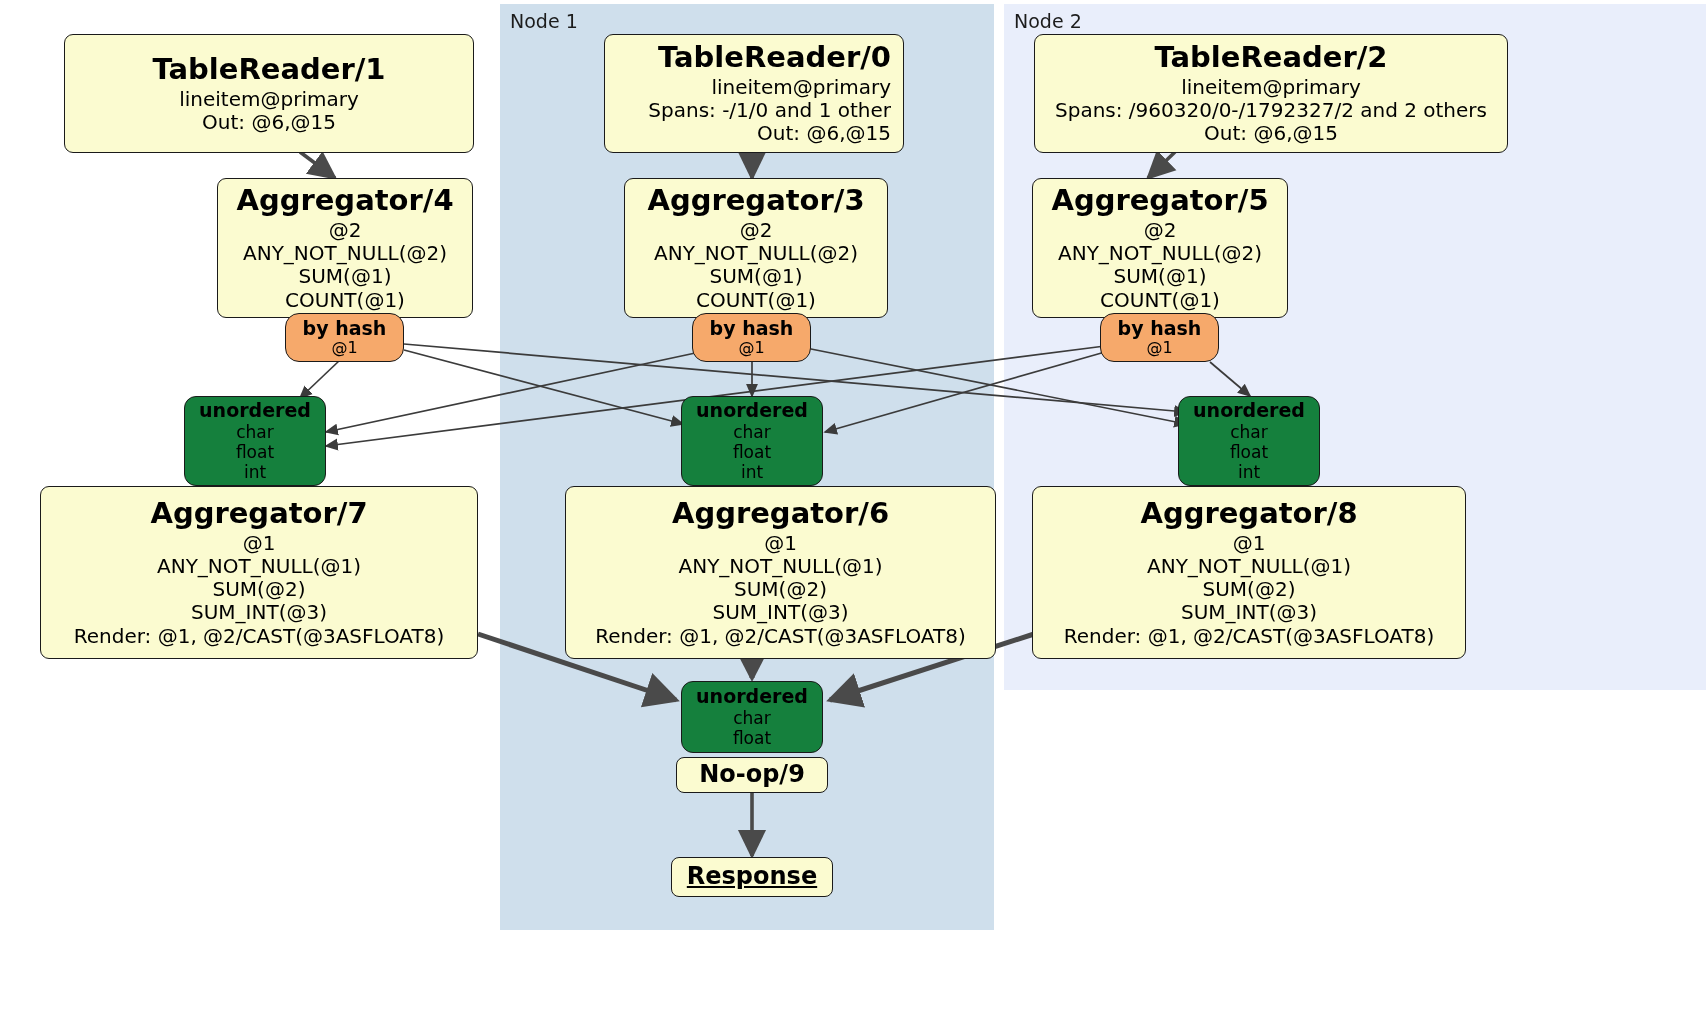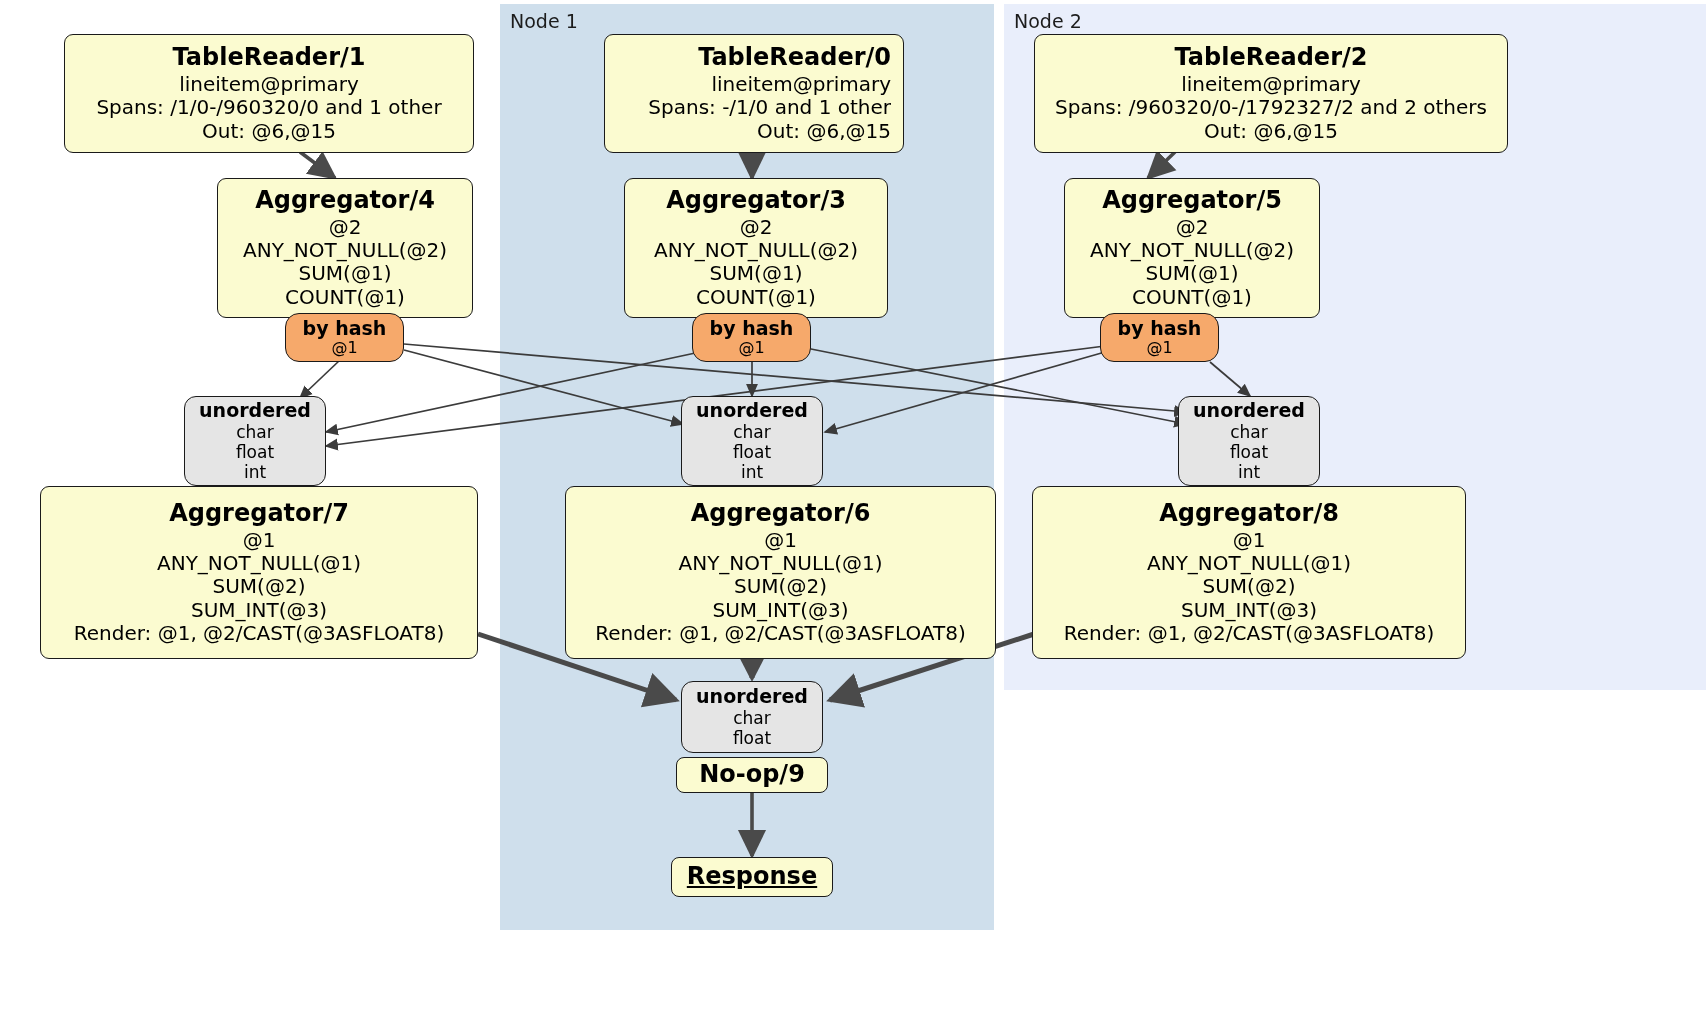--- a/index.html
+++ b/index.html
@@ -25,30 +25,30 @@
     color:#000;
     line-height:1.16;
   }
   .node .title{font-weight:bold;white-space:nowrap;}
   .node .line{white-space:nowrap;}
   .proc{
     background:#fbfbd0;
     font-size:20px;
     padding:5px 12px;
   }
-  .proc .title{font-size:24px;margin-bottom:1px;}
+  .proc .title{font-size:29px;margin-bottom:1px;}
   .router-hash{
     background:#f6a96b;
     border-radius:14px;
     font-size:16px;
     padding:19px 10px;
   }
   .router-hash .title{font-size:19px;}
   .router-un{
-    background:#e5e5e5;
+    background:#15803d;
     border-radius:12px;
     font-size:17px;
     padding:4px 10px;
   }
   .router-un .title{font-size:19px;margin-bottom:2px;}
   .small-proc{
     background:#fbfbd0;
     border-radius:8px;
     font-size:24px;
     font-weight:bold;
@@ -105,21 +105,20 @@
     <path class="thick" d="M478,634 L676,700" marker-end="url(#ah-thick)"></path>
     <path class="thick" d="M752,660 L752,678" marker-end="url(#ah-thick)"></path>
     <path class="thick" d="M1034,634 L830,700" marker-end="url(#ah-thick)"></path>
 
     <path class="med" d="M752,792 L752,856" marker-end="url(#ah-med)"></path>
   </svg>
 
   <div class="node proc" style="left:64px;top:34px;width:410px;height:119px;">
     <div class="title">TableReader/1</div>
     <div class="line">lineitem@primary</div>
-    <div class="line">Spans: /1/0-/960320/0 and 1 other</div>
     <div class="line">Out: @6,@15</div>
   </div>
 
   <div class="node proc" style="left:217px;top:178px;width:256px;height:140px;">
     <div class="title">Aggregator/4</div>
     <div class="line">@2</div>
     <div class="line">ANY_NOT_NULL(@2)</div>
     <div class="line">SUM(@1)</div>
     <div class="line">COUNT(@1)</div>
   </div>
@@ -195,21 +194,21 @@
     <div class="title">Response</div>
   </div>
 
   <div class="node proc" style="left:1034px;top:34px;width:474px;height:119px;">
     <div class="title">TableReader/2</div>
     <div class="line">lineitem@primary</div>
     <div class="line">Spans: /960320/0-/1792327/2 and 2 others</div>
     <div class="line">Out: @6,@15</div>
   </div>
 
-  <div class="node proc" style="left:1032px;top:178px;width:256px;height:140px;margin-left:32px;">
+  <div class="node proc" style="left:1032px;top:178px;width:256px;height:140px;">
     <div class="title">Aggregator/5</div>
     <div class="line">@2</div>
     <div class="line">ANY_NOT_NULL(@2)</div>
     <div class="line">SUM(@1)</div>
     <div class="line">COUNT(@1)</div>
   </div>
 
   <div class="node router-hash" style="left:1100px;top:313px;width:119px;height:49px;">
     <div class="title">by hash</div>
     <div class="line">@1</div>

